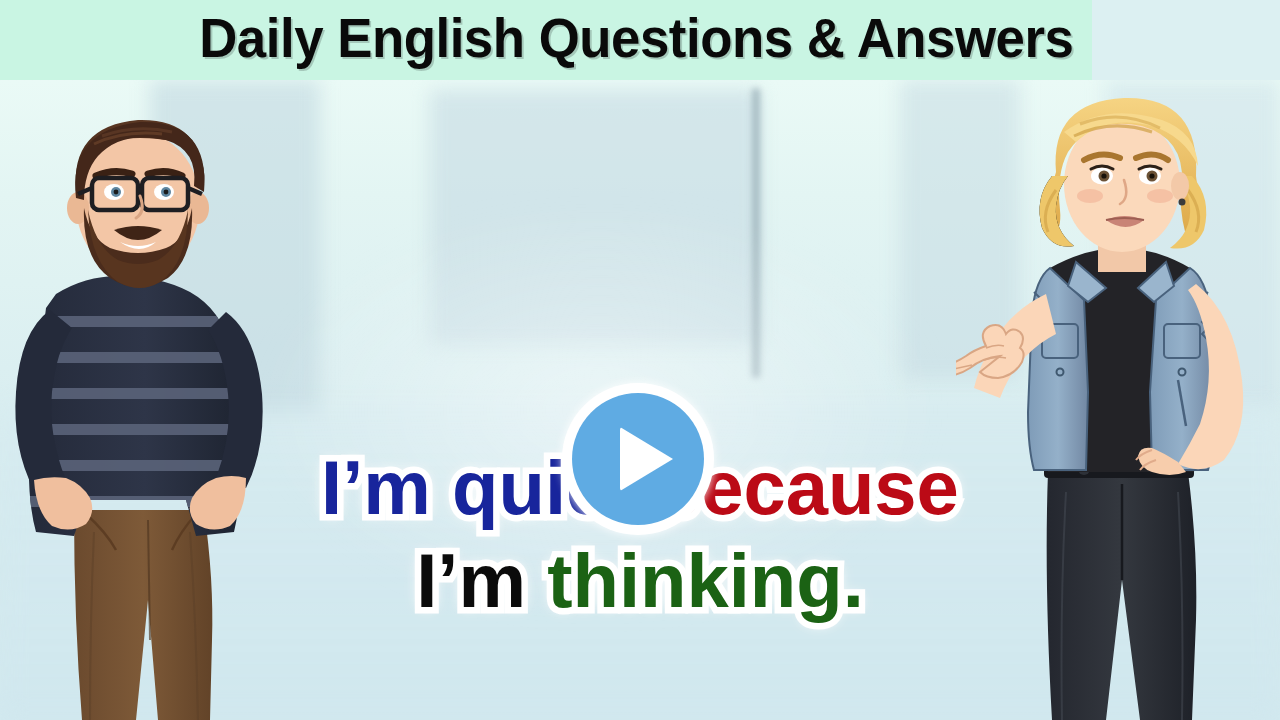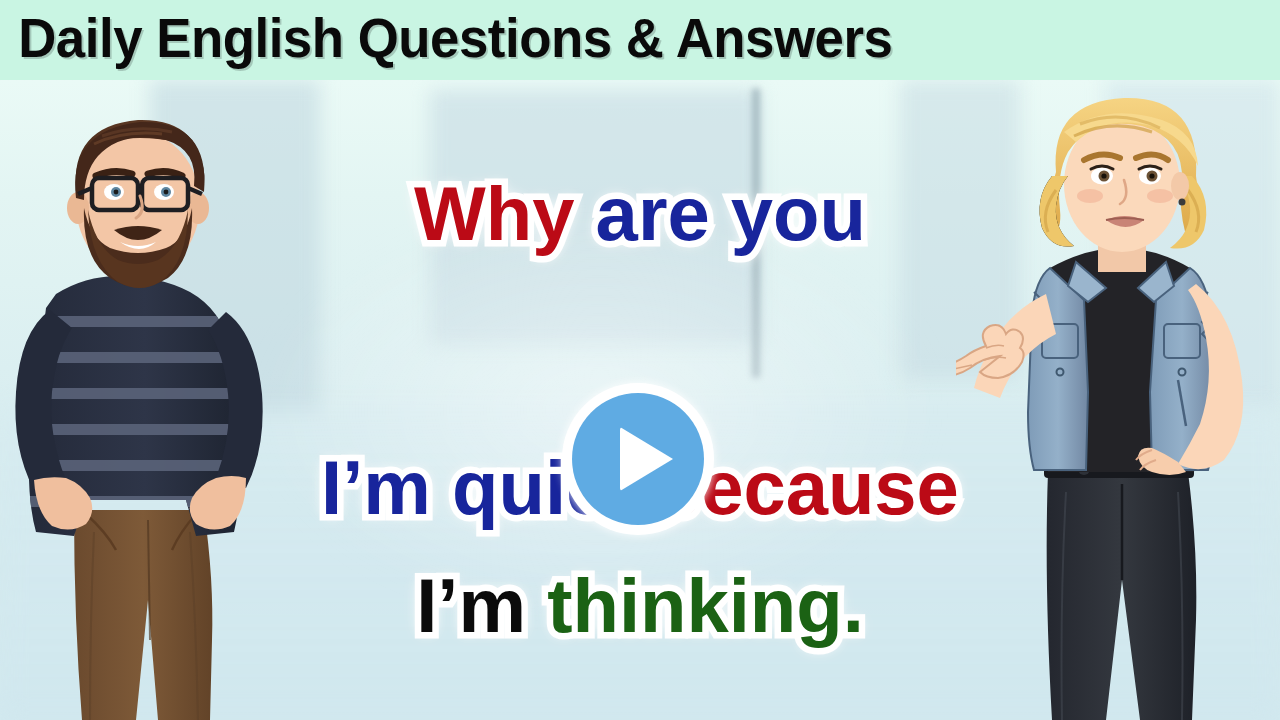--- a/index.html
+++ b/index.html
@@ -17,27 +17,27 @@
     width: 1280px;
     height: 720px;
     overflow: hidden;
     background: #dcf0f2;
   }
 
   
   #title-banner {
     position: absolute;
     left: 0; top: 0;
-    width: 1280px;
+    width: 1092px;
     height: 80px;
     background: #c9f5e3;
     z-index: 60;
     display: flex;
     align-items: center;
-    justify-content: flex-start;
+    justify-content: flex-end;
   }
   #title-text {
     font-family: "Liberation Sans", sans-serif;
     font-weight: bold;
     font-size: 55px;
     letter-spacing: -0.5px;
     color: #0a0a0a;
     transform: scaleX(0.96);
     line-height: 1;
     white-space: nowrap;
@@ -125,21 +125,21 @@
     -webkit-text-stroke: 13px #ffffff;
     paint-order: stroke fill;
     text-shadow:
        0 0 10px #ffffff,
        0 0 14px #ffffff,
        0 0 18px rgba(255,255,255,0.9);
   }
   #q-line-1 { top: 16px;  font-size: 76px; }
   #q-line-2 { top: 112px; font-size: 76px; }
   #a-line-1 { top: 290px; font-size: 76px; }
-  #a-line-2 { top: 408px; font-size: 76px; }
+  #a-line-2 { top: 383px; font-size: 76px; }
 
   .c-red   { color: #bb0a16; }
   .c-blue  { color: #18259c; }
   .c-green { color: #1b6214; }
   .c-black { color: #0b0b0b; }
 
   
   #play-button {
     position: absolute;
     left: 562px;
@@ -386,24 +386,20 @@
 
         <path d="M168 100 Q174 118 164 124" stroke="#dfa786" stroke-width="2.6" fill="none" stroke-linecap="round"></path>
 
         <path d="M150 140 Q168 132 188 140 Q170 154 150 140 Z" fill="#c98476"></path>
         <path d="M150 140 Q168 136 188 140" stroke="#9d5e52" stroke-width="2" fill="none"></path>
       </svg>
     </div>
 
     <div id="subtitles">
 
-      <div class="sub-line" id="q-line-1">
-        <span class="c-red">Why</span>
-        <span class="c-blue">are you</span>
-      </div>
 
 
       <div class="sub-line" id="a-line-1">
         <span class="c-blue">I’m quiet</span>
         <span class="c-red">because</span>
       </div>
 
       <div class="sub-line" id="a-line-2">
         <span class="c-black">I’m</span>
         <span class="c-green">thinking.</span>

